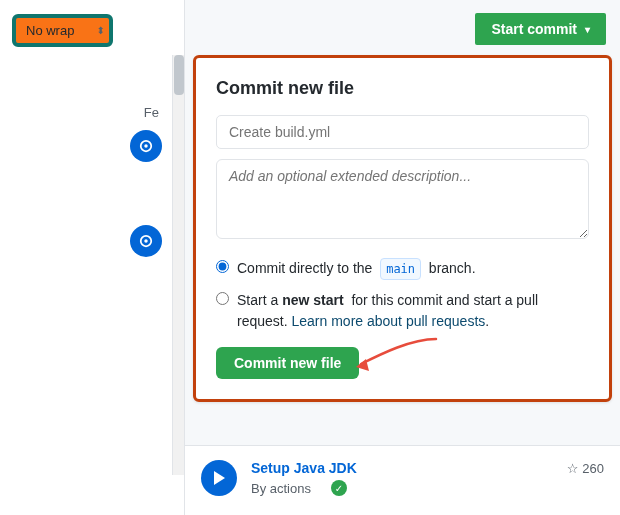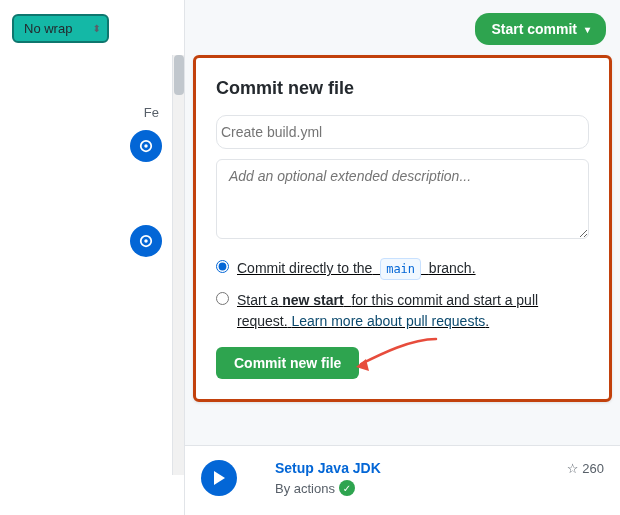--- a/index.html
+++ b/index.html
@@ -28,22 +28,22 @@
       position: absolute;
       top: 14px;
       left: 12px;
       display: flex;
       align-items: center;
     }
 
     .nowrap-select {
       appearance: none;
       -webkit-appearance: none;
-      background: #14b8a6;
-      border: 2px solid #0f766e;
+      background: #f97316;
+      border: 4px solid #0f766e;
       border-radius: 6px;
       padding: 5px 28px 5px 10px;
       font-size: 13px;
       color: #24292e;
       cursor: pointer;
       min-width: 90px;
     }
 
     .select-arrow {
       position: absolute;
@@ -117,21 +117,21 @@
     }
 
     
     .start-commit-btn {
       position: absolute;
       top: 13px;
       right: 14px;
       background: #2ea44f;
       color: white;
       border: none;
-      border-radius: 14px;
+      border-radius: 2px;
       padding: 8px 16px;
       font-size: 14px;
       font-weight: 600;
       cursor: pointer;
       display: flex;
       align-items: center;
       gap: 6px;
       white-space: nowrap;
     }
     .btn-caret {
@@ -163,22 +163,22 @@
     .modal-title {
       font-size: 18px;
       font-weight: 600;
       color: #24292e;
       margin-bottom: 16px;
     }
 
     .commit-input {
       width: 100%;
       border: 1px solid #e1e4e8;
-      border-radius: 10px;
-      padding: 8px 4px;
+      border-radius: 5px;
+      padding: 8px 12px;
       font-size: 14px;
       color: #24292e;
       background: #fff;
       margin-bottom: 10px;
       outline: none;
     }
 
     .commit-textarea {
       width: 100%;
       border: 1px solid #e1e4e8;
@@ -191,21 +191,20 @@
       resize: both;
       outline: none;
       font-family: inherit;
       margin-bottom: 16px;
       font-style: italic;
     }
 
     
     .radio-group {
       margin-bottom: 15px;
-      text-decoration: underline;
     }
 
     .radio-option {
       display: flex;
       align-items: flex-start;
       gap: 8px;
       margin-bottom: 10px;
     }
 
     .radio-input {
@@ -269,21 +268,20 @@
       border-radius: 50%;
       background: #0366d6;
       display: flex;
       align-items: center;
       justify-content: center;
       flex-shrink: 0;
     }
 
     .card-content {
       flex: 1;
-      margin-left: 24px;
     }
 
     .card-title-row {
       display: flex;
       align-items: center;
       justify-content: space-between;
       margin-bottom: 4px;
     }
 
     .card-title {
@@ -299,21 +297,21 @@
       font-size: 13px;
       color: #586069;
     }
 
     .card-author {
       font-size: 13px;
       color: #586069;
       margin-bottom: 5px;
       display: flex;
       align-items: flex-end;
-      gap: 4px;
+      gap: 20px;
     }
 
     .verified-badge {
       display: inline-flex;
       align-items: center;
       justify-content: center;
       width: 16px;
       height: 16px;
       border-radius: 50%;
       background: #2ea44f;

